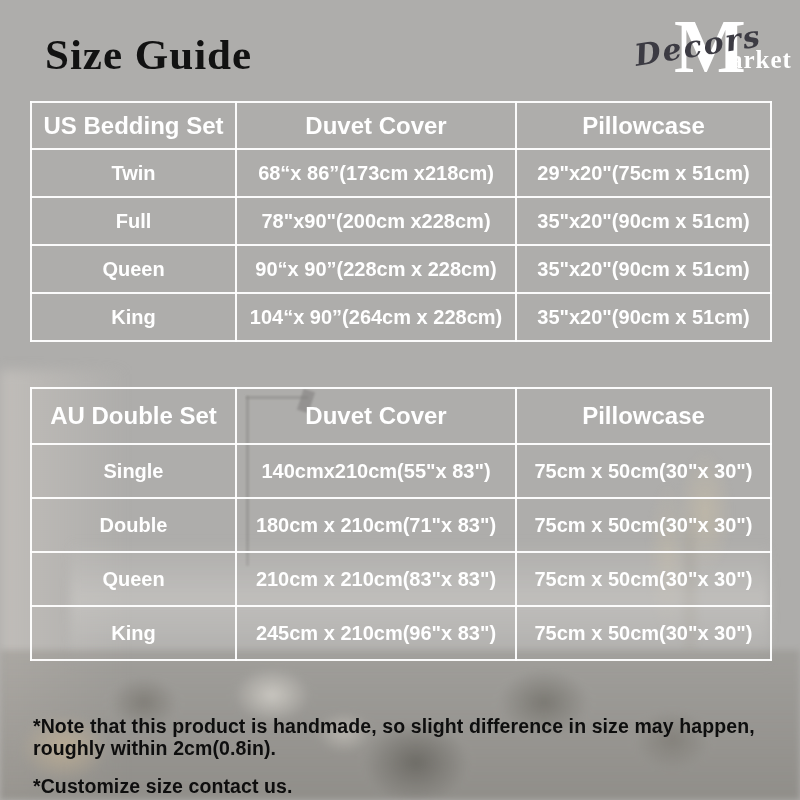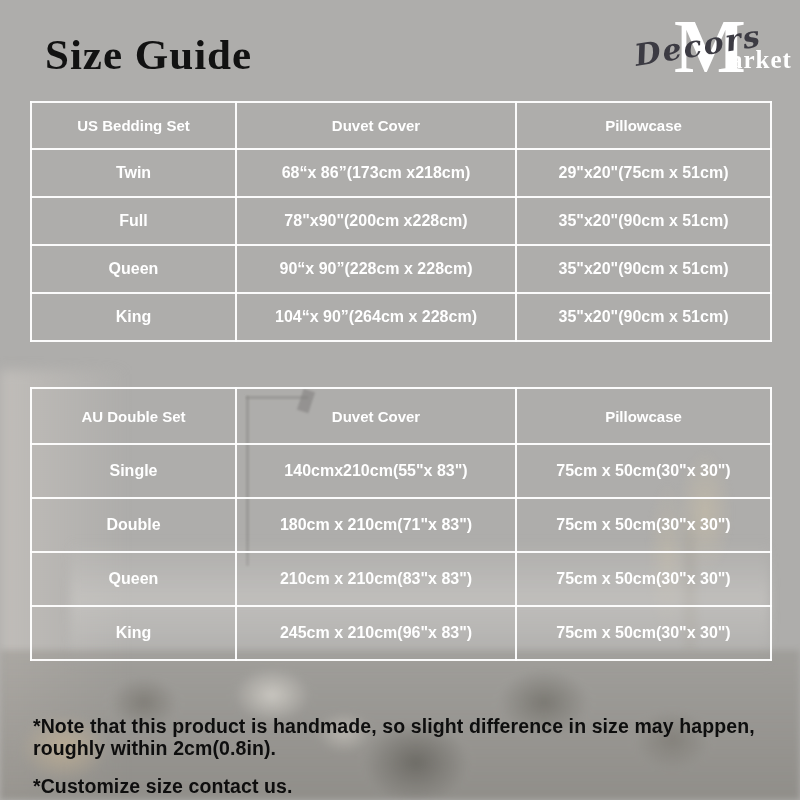--- a/index.html
+++ b/index.html
@@ -61,22 +61,22 @@
   
   table.size-table{
     position:absolute;left:30px;width:740px;
     border-collapse:collapse;table-layout:fixed;
     color:#ffffff;text-align:center;
   }
   table.size-table th,table.size-table td{
     border:2px solid rgba(255,255,255,.95);
     font-weight:700;padding:0;
   }
-  table.size-table th{font-size:15px;}
-  table.size-table td{font-size:16px;}
+  table.size-table th{font-size:24px;}
+  table.size-table td{font-size:20px;}
   col.c0{width:205px;} col.c1{width:280px;} col.c2{width:255px;}
   .t-us{top:101px;}
   .t-us th{height:45px;} .t-us td{height:46px;}
   .t-au{top:387px;}
   .t-au th{height:54px;} .t-au td{height:52px;}
   
   .notes{position:absolute;left:33px;top:676px;width:740px;color:#0e0e0e;margin-top:40px;}
   .note{
     font-weight:700;font-size:19.5px;line-height:1.12;
     white-space:pre-line;margin:0 0 16px 0;letter-spacing:.1px;

